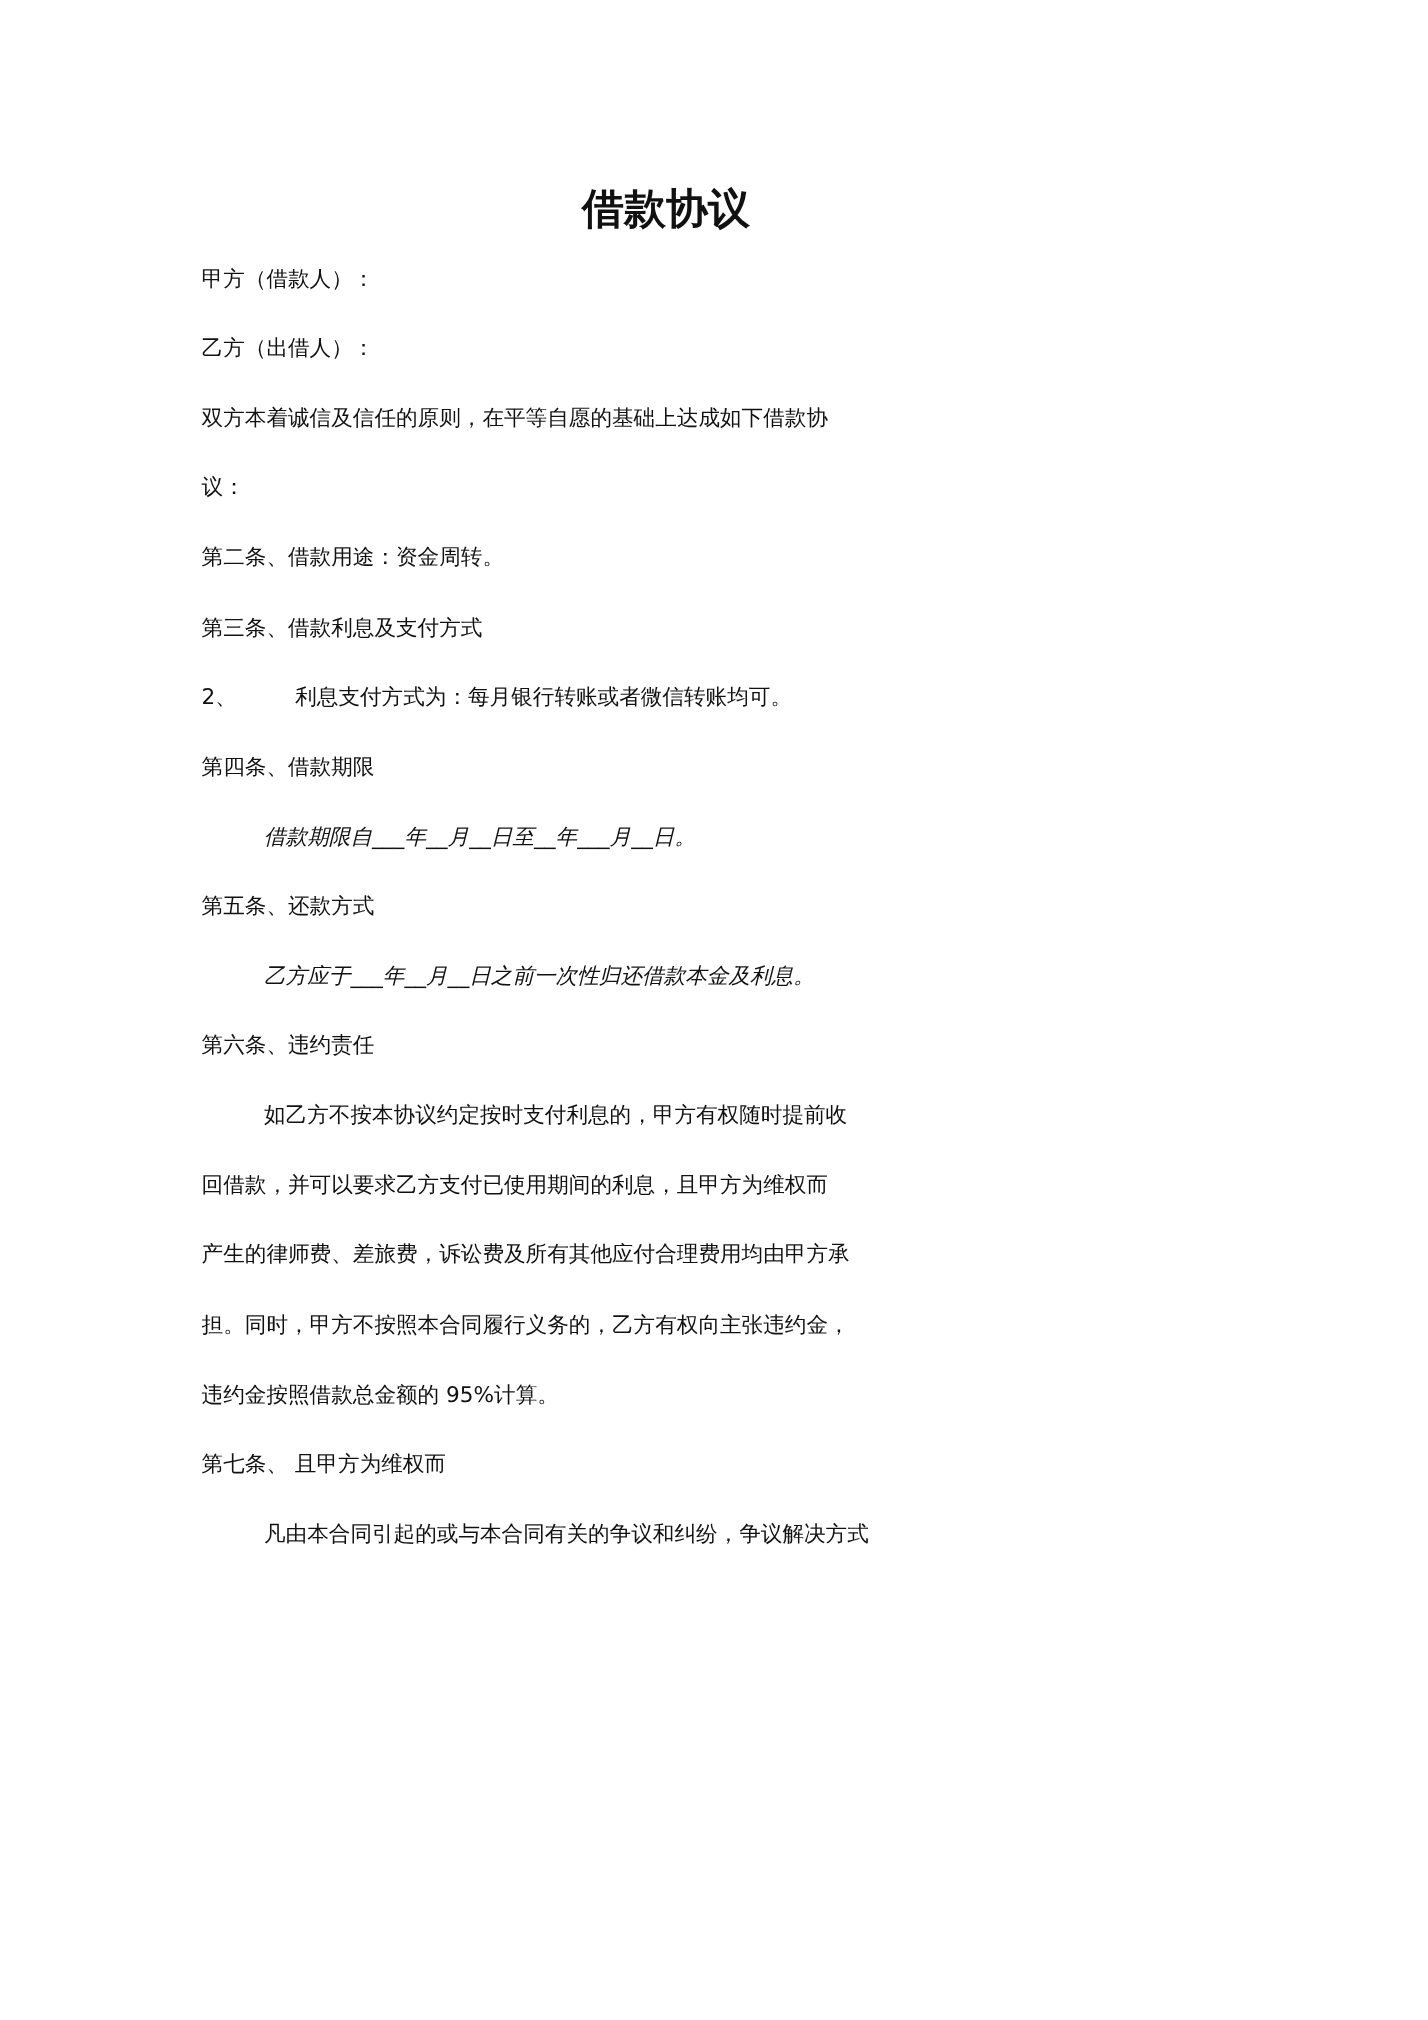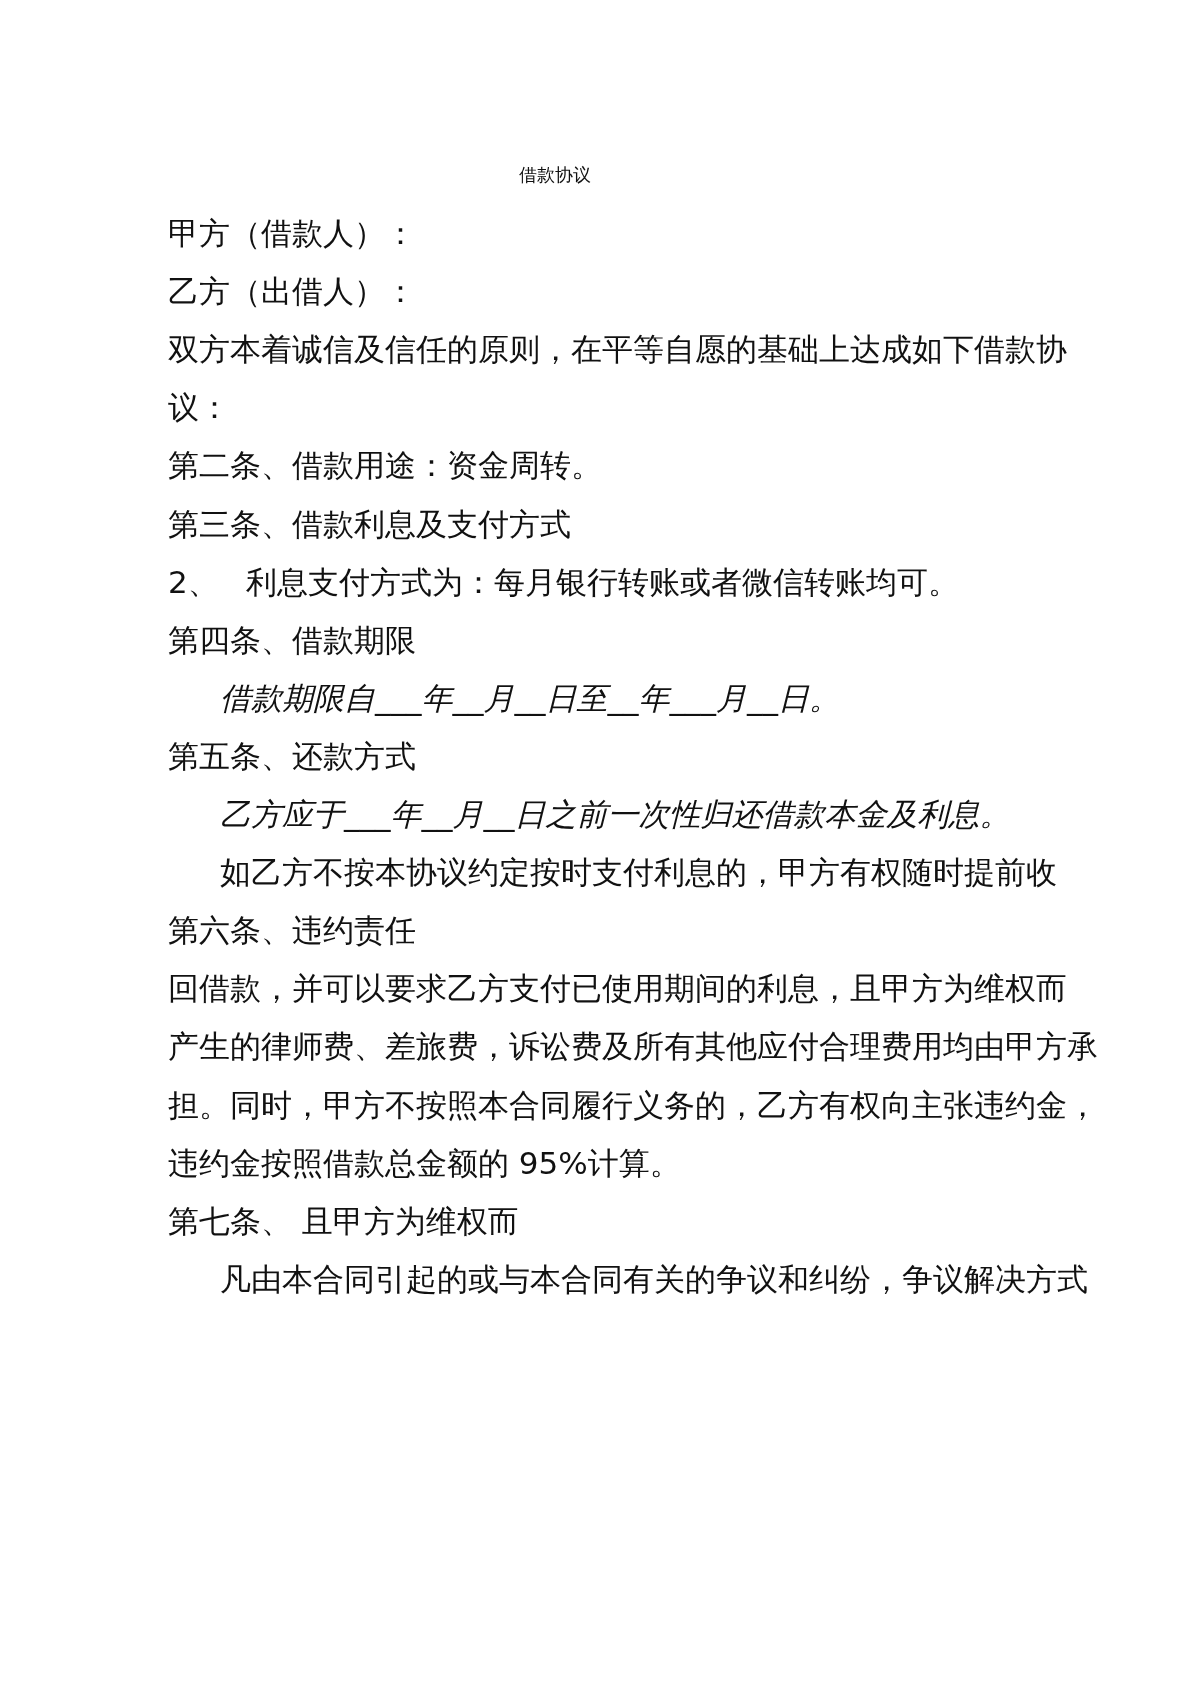--- a/index.html
+++ b/index.html
@@ -17,27 +17,27 @@
     }
     .page {
       position: absolute;
       left: 168px;
       top: 146px;
       width: 774px;
     }
     .line {
       height: 58.1px;
       line-height: 58.1px;
-      font-size: 31px;
+      font-size: 18px;
       white-space: nowrap;
     }
     .title {
       text-align: center;
-      font-weight: normal;
-      font-size: 18px;
+      font-weight: bold;
+      font-size: 35px;
     }
     .indent {
       padding-left: 52px;
     }
     .num-label {
       display: inline-block;
       width: 78px;
     }
     .underline-field {
       display: inline-block;
@@ -74,22 +74,22 @@
   <div class="line">
     <span class="num-label">2、</span><span>利息支付方式为：每月银行转账或者微信转账均可。</span>
   </div>
 
   <div class="line">第四条、借款期限</div>
   <div class="line indent blank-inline">借款期限自___年__月__日至__年___月__日。</div>
 
   <div class="line">第五条、还款方式</div>
   <div class="line indent blank-inline">乙方应于___年__月__日之前一次性归还借款本金及利息。</div>
 
+  <div class="line">第六条、违约责任</div>
   <div class="line indent">如乙方不按本协议约定按时支付利息的，甲方有权随时提前收</div>
-  <div class="line">第六条、违约责任</div>
   <div class="line">回借款，并可以要求乙方支付已使用期间的利息，且甲方为维权而</div>
   <div class="line">产生的律师费、差旅费，诉讼费及所有其他应付合理费用均由甲方承</div>
   <div class="line">担。同时，甲方不按照本合同履行义务的，乙方有权向主张违约金，</div>
   <div class="line">违约金按照借款总金额的 95%计算。</div>
 
   <div class="line">第七条、 且甲方为维权而</div>
   <div class="line indent">凡由本合同引起的或与本合同有关的争议和纠纷，争议解决方式</div>
 
 </div>
 

